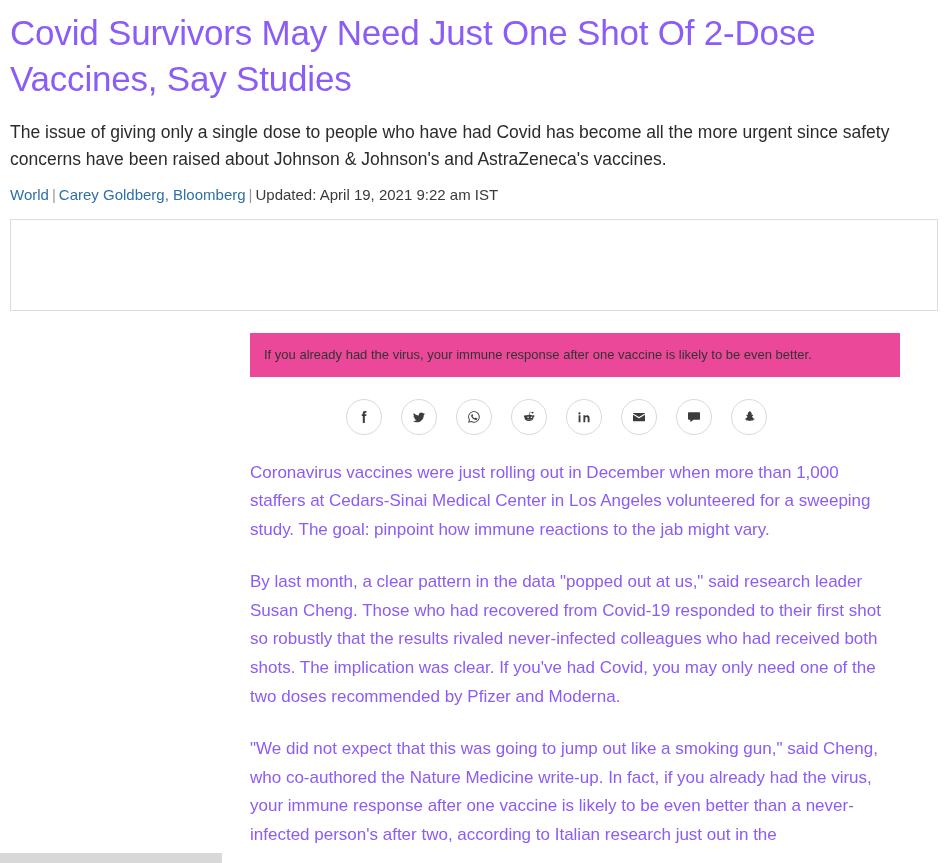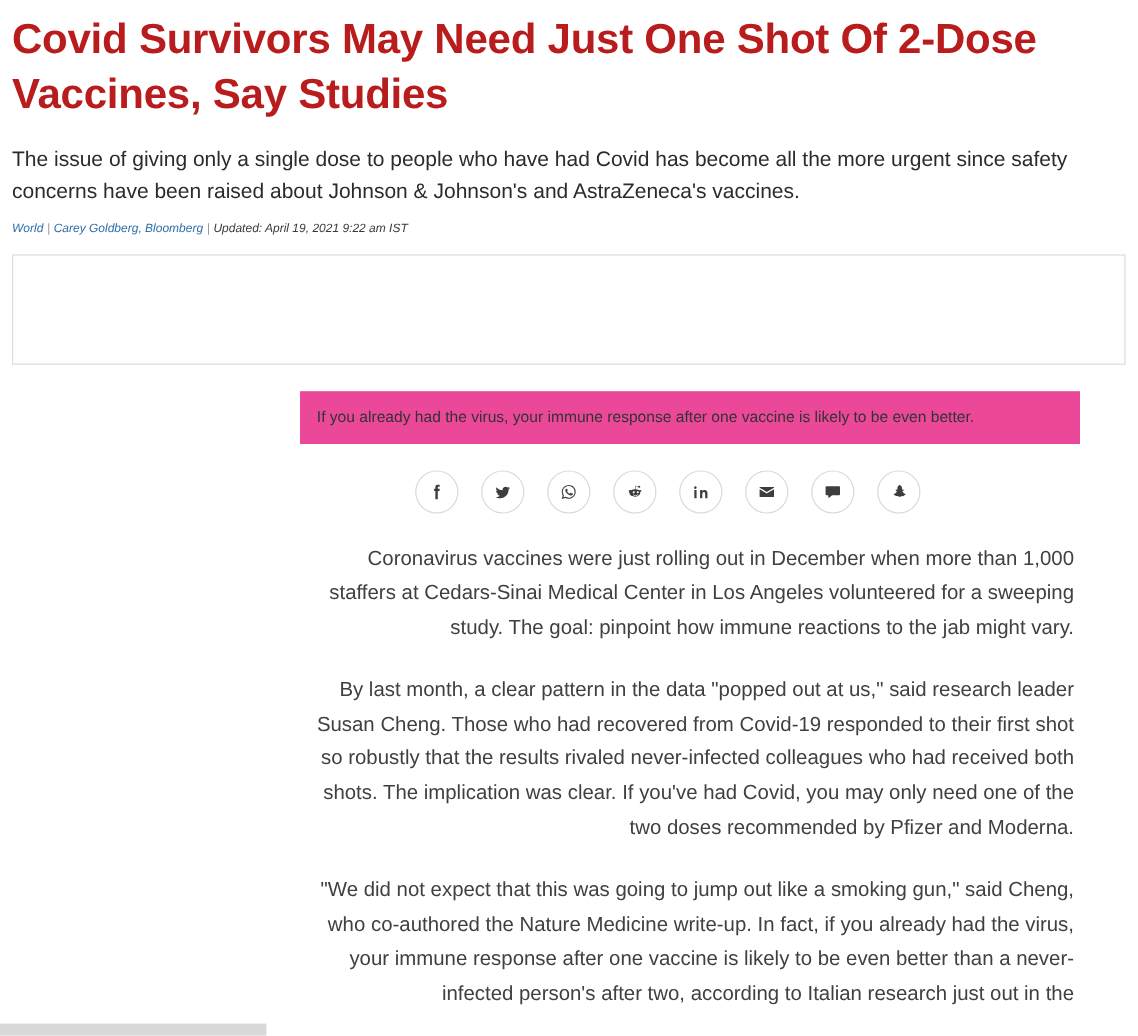--- a/index.html
+++ b/index.html
@@ -17,40 +17,39 @@
   }
   .page {
     width: 948px;
     height: 863px;
     position: relative;
     box-sizing: border-box;
   }
   .headline {
     font-size: 35px;
     line-height: 1.30;
-    font-weight: bold;
-    color: #b91c1c;
+    font-weight: normal;
+    color: #8b5cf6;
     margin: 0;
     padding: 10px 30px 0 10px;
     letter-spacing: -0.2px;
   }
   .standfirst {
     font-size: 17.5px;
     line-height: 1.52;
     color: #2b2b2b;
     margin: 18px 0 0 0;
     padding: 0 36px 0 10px;
     font-weight: normal;
   }
   .byline {
-    font-size: 10px;
+    font-size: 15px;
     color: #555555;
     padding: 12px 10px 0 10px;
     line-height: 1.4;
-    font-style: italic;
   }
   .byline a {
     color: #2f6fa8;
     text-decoration: none;
   }
   .byline .sep {
     color: #999999;
     padding: 0 3px;
   }
   .byline .meta {
@@ -97,23 +96,22 @@
     cursor: pointer;
   }
   .share-icon svg { display: block; }
   .article-body {
     margin-top: 24px;
     width: 645px;
   }
   .article-body p {
     font-size: 17px;
     line-height: 1.68;
-    color: #404040;
+    color: #8b5cf6;
     margin: 0 0 24px 0;
-    text-align: right;
   }
   .scroll-nub {
     position: absolute;
     left: 0;
     bottom: 0;
     width: 222px;
     height: 10px;
     background: #d8d8d8;
   }
 </style>

